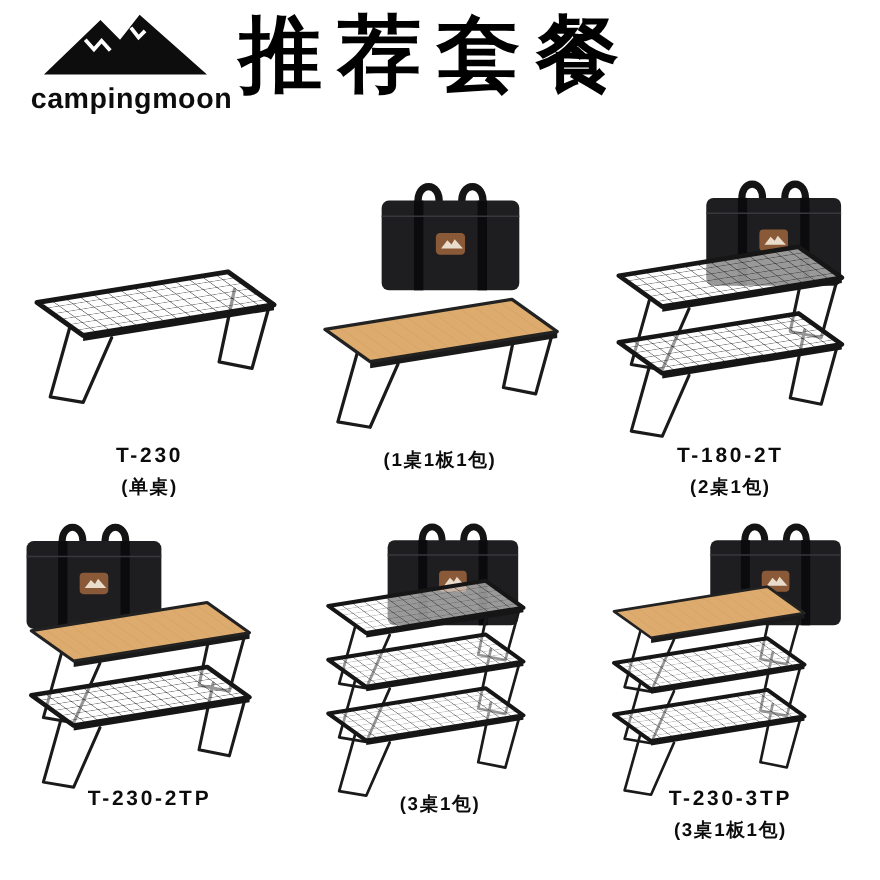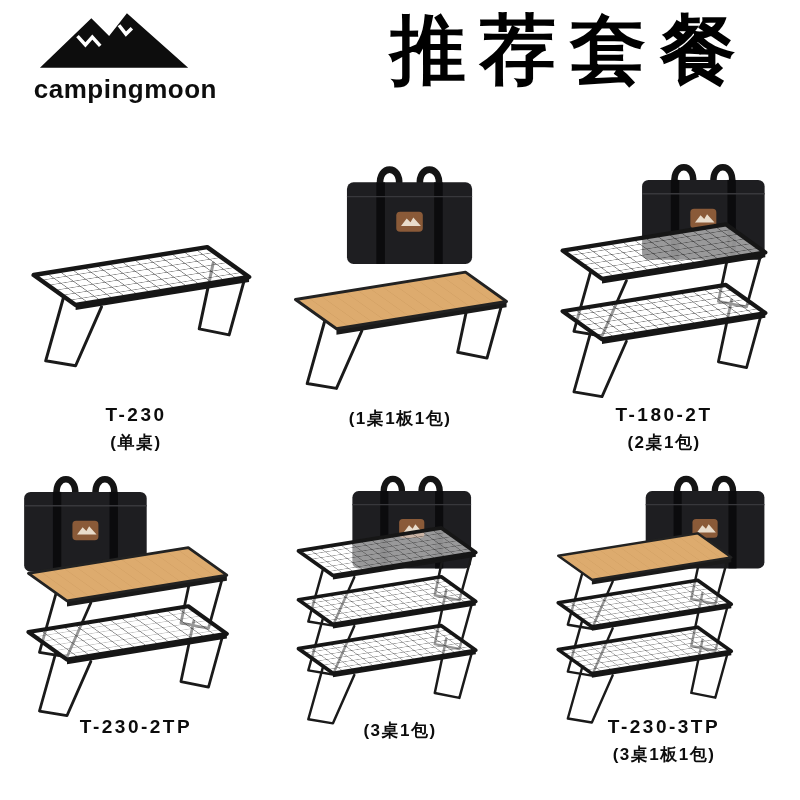--- a/index.html
+++ b/index.html
@@ -2,25 +2,25 @@
 <html><head>
 <meta charset="utf-8">
 <style>
   html,body{margin:0;padding:0;}
   body{
     width:800px;height:800px;background:#ffffff;overflow:hidden;
     font-family:"Liberation Sans","DejaVu Sans",sans-serif;color:#111;
   }
   
   .header{display:flex;align-items:flex-start;padding:8px 20px 0 22px;height:148px;box-sizing:border-box;}
-  .logo{width:195px;flex:0 0 auto;text-align:right;}
+  .logo{width:195px;flex:0 0 auto;text-align:center;}
   .logo-mark{width:168px;height:62px;display:block;margin:2px auto 0;}
   .logo-text{font-size:26px;font-weight:800;letter-spacing:0.5px;margin-top:2px;color:#0d0d0d;}
   .page-title{
-    flex:1;text-align:right;font-size:76px;font-weight:900;line-height:1.05;
+    flex:1;text-align:left;font-size:76px;font-weight:900;line-height:1.05;
     letter-spacing:14px;margin:2px 30px 0 0;color:#000;white-space:nowrap;
   }
   
   .grid{
     display:grid;grid-template-columns:repeat(3,1fr);
     column-gap:4px;row-gap:10px;padding:4px 6px 0 6px;
   }
   .card{text-align:center;}
   .art{width:100%;height:250px;display:block;overflow:visible;}
   .code{font-size:19px;font-weight:800;letter-spacing:2.5px;margin-top:2px;color:#0c0c0c;}

